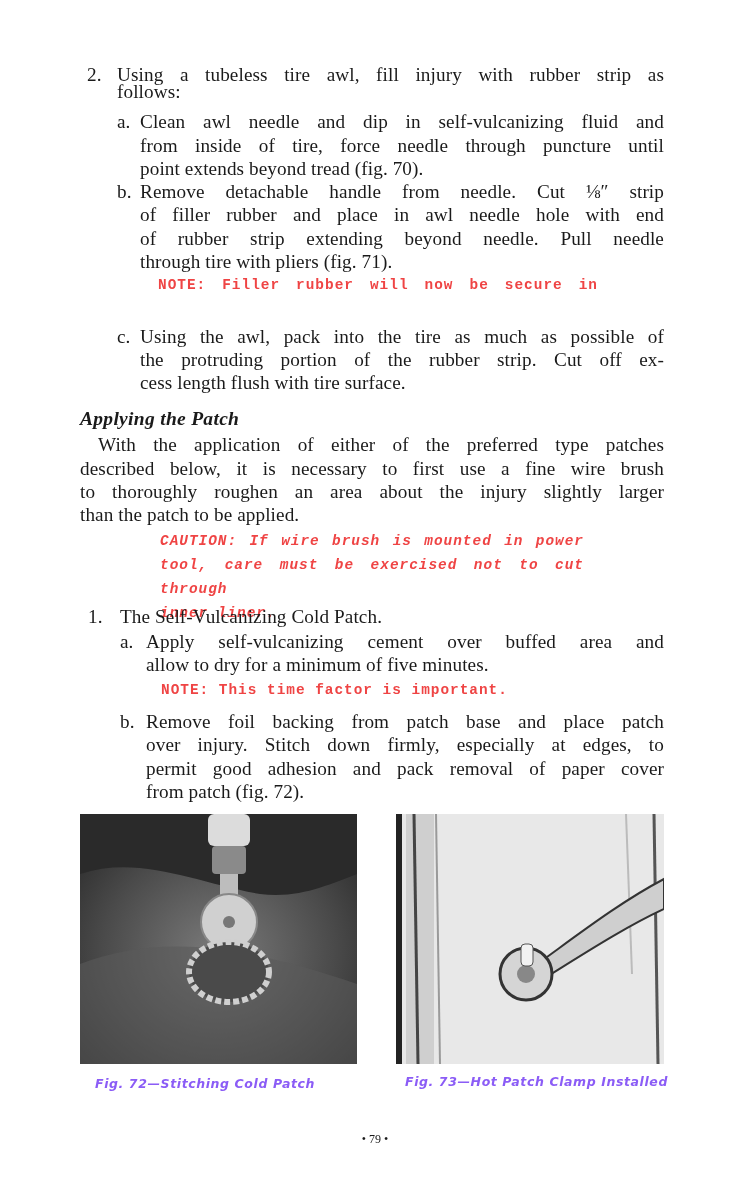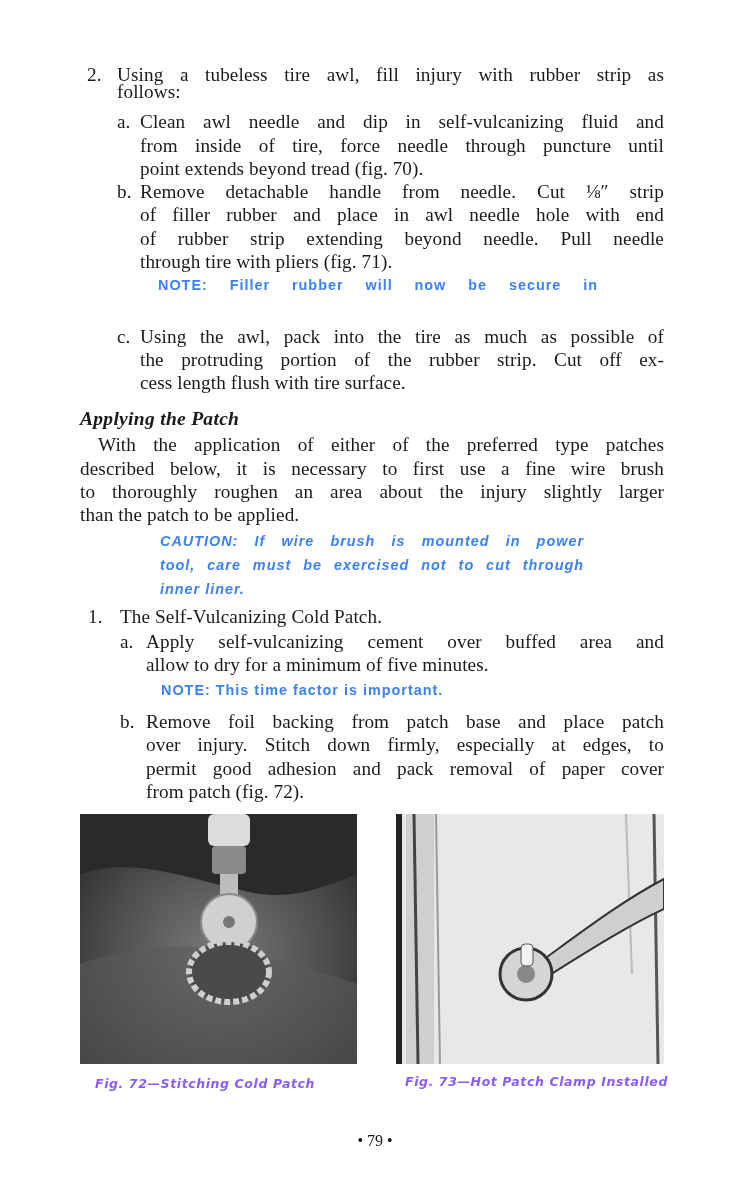--- a/index.html
+++ b/index.html
@@ -2,28 +2,28 @@
 <html><head>
 <meta charset="utf-8">
 <style>
   html, body { margin: 0; padding: 0; }
   body {
     width: 750px; height: 1195px; background: #ffffff; position: relative;
     overflow: hidden; color: #1a1a1a;
     font-family: "DejaVu Serif", "Liberation Serif", serif;
   }
   .serif { font-family: "Liberation Serif", "DejaVu Serif", serif; font-size: 19.2px; line-height: 23.4px; letter-spacing: 0.1px; }
-  .note { font-family: Liberation Sans, sans-serif; font-weight: bold; font-size: 14.4px; line-height: 24px; letter-spacing: 1px; color: #3b82f6; }
+  .note { font-family: Liberation Mono, monospace; font-weight: bold; font-size: 14.4px; line-height: 24px; letter-spacing: 1px; color: #ef4444; }
   .abs { position: absolute; }
   .num { position: absolute; }
   .heading { font-family: "Liberation Serif", "DejaVu Serif", serif; font-style: italic; font-weight: bold; font-size: 19.5px; letter-spacing: 0.3px; }
   .caution { font-style: italic; }
   .fig { position: absolute; background: #555; overflow: hidden; }
   .caption { position: absolute; font-family: "DejaVu Sans", "Liberation Sans", sans-serif; font-style: italic; font-weight: bold; font-size: 12.5px; letter-spacing: 0.6px; color: #8b5cf6; }
-  .pagenum { position: absolute; left: 0; width: 750px; top: 1132px; text-align: center; font-family: "Liberation Serif", "DejaVu Serif", serif; font-size: 16px; }
+  .pagenum { position: absolute; left: 0; width: 750px; top: 1132px; text-align: center; font-family: "Liberation Serif", "DejaVu Serif", serif; font-size: 12px; }
   .just { text-align: justify; text-align-last: justify; }
   .nj { text-align: left; }
 </style>
 </head>
 <body>
 
 <div>
   <span class="num serif" style="left:87px; top:63px;">2.</span>
   <div class="abs serif just" style="left:117px; top:63px; width:547px;">Using a tubeless tire awl, fill injury with rubber strip as</div>
   <div class="abs serif nj" style="left:117px; top:80px; width:547px;">follows:</div>

